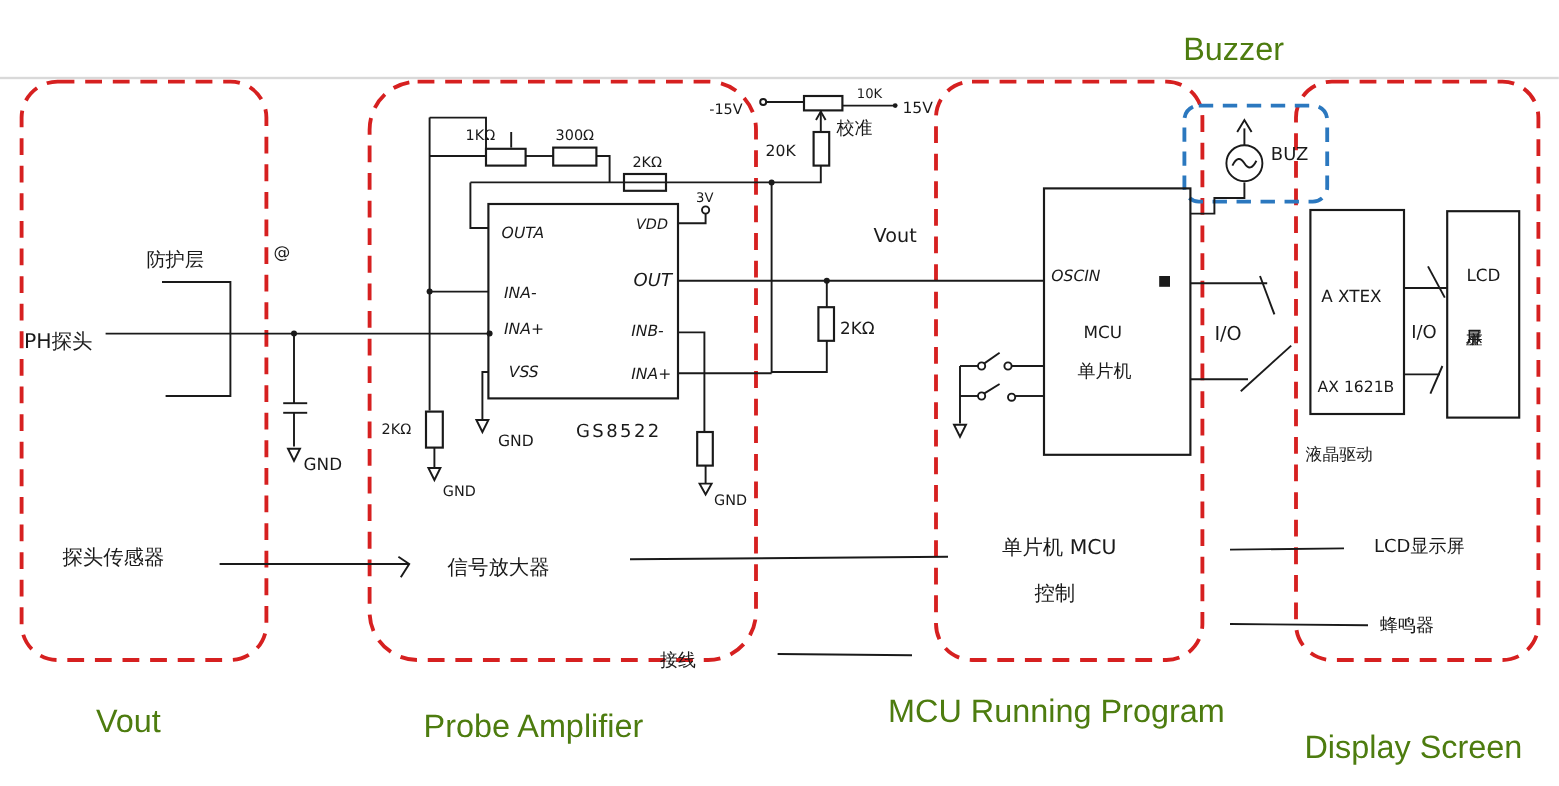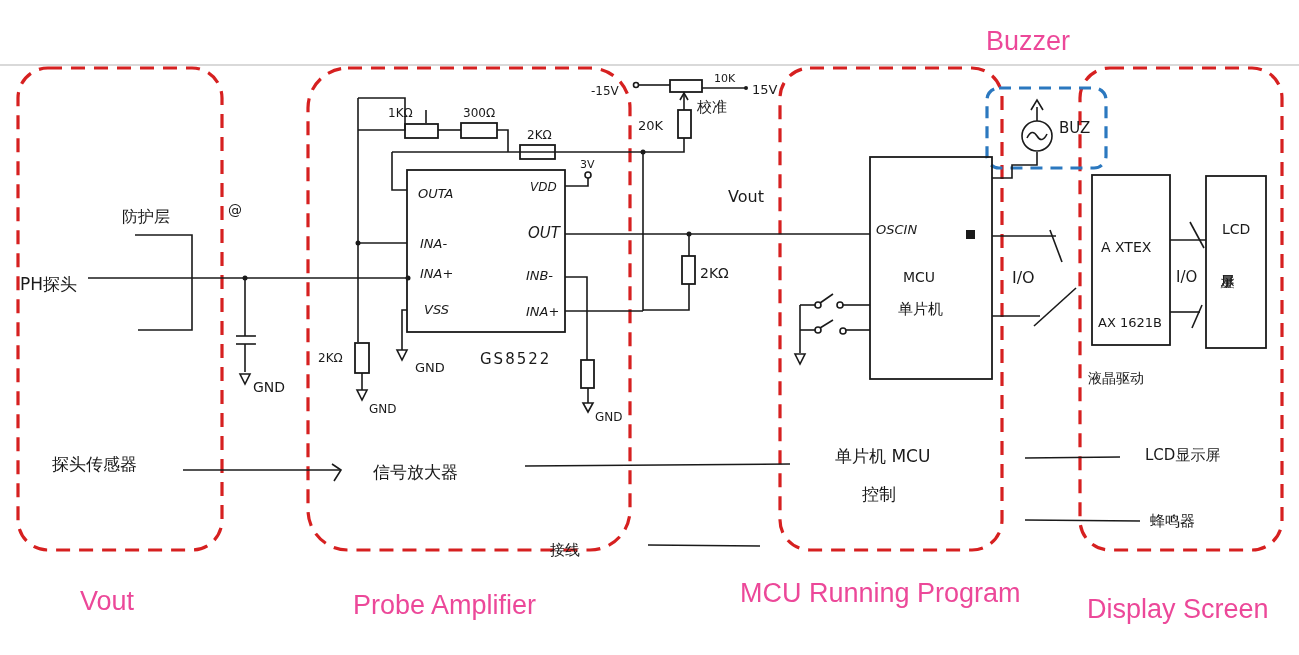--- a/index.html
+++ b/index.html
@@ -5,21 +5,21 @@
   html, body { margin:0; padding:0; background:#ffffff; }
   body { width:1299px; height:655px; position:relative; overflow:hidden; font-family:"DejaVu Sans", sans-serif; }
   .topline { position:absolute; left:0; top:64px; width:1299px; height:2px; background:#d9d9d9; }
   svg#diagram { position:absolute; left:0; top:0; }
   .hw { font-family:"DejaVu Sans", sans-serif; fill:#1a1a1a; font-style:italic; }
   .hwc { font-family:"DejaVu Sans", sans-serif; fill:#1a1a1a; }
   .wire { stroke:#1a1a1a; stroke-width:1.6; fill:none; }
   .box { stroke:#1a1a1a; stroke-width:1.8; fill:none; }
   .red { stroke:#d62020; stroke-width:3.2; fill:none; stroke-dasharray:14 9; }
   .blue { stroke:#2b78bf; stroke-width:3.2; fill:none; stroke-dasharray:12 8; }
-  .caption { position:absolute; font-family:"Liberation Sans", sans-serif; font-size:27px; color:#ec4899; white-space:nowrap; }
+  .caption { position:absolute; font-family:"Liberation Sans", sans-serif; font-size:27px; color:#4d7c0f; white-space:nowrap; }
 </style>
 </head>
 <body>
 
 <div class="topline"></div>
 
 <svg id="diagram" width="1299" height="655" viewBox="0 0 1299 655">
 
   <rect class="red" x="18" y="68" width="204" height="482" rx="30"></rect>
   <rect class="red" x="308" y="68" width="322" height="482" rx="40"></rect>
@@ -176,13 +176,13 @@
   <line class="wire" x1="1025" y1="458" x2="1120" y2="457"></line>
   <text class="hwc" x="1145" y="460" font-size="15">LCD显示屏</text>
   <line class="wire" x1="1025" y1="520" x2="1140" y2="521"></line>
   <text class="hwc" x="1150" y="526" font-size="15">蜂鸣器</text>
 </svg>
 
 <div class="caption" style="left:986px; top:26px;">Buzzer</div>
 <div class="caption" style="left:80px; top:586px;">Vout</div>
 <div class="caption" style="left:353px; top:590px;">Probe Amplifier</div>
 <div class="caption" style="left:740px; top:578px;">MCU Running Program</div>
-<div class="caption" style="left:1087px; top:594px;text-align:center;">Display Screen</div>
+<div class="caption" style="left:1087px; top:608px;text-align:center;">Display Screen</div>
 
 </body></html>

